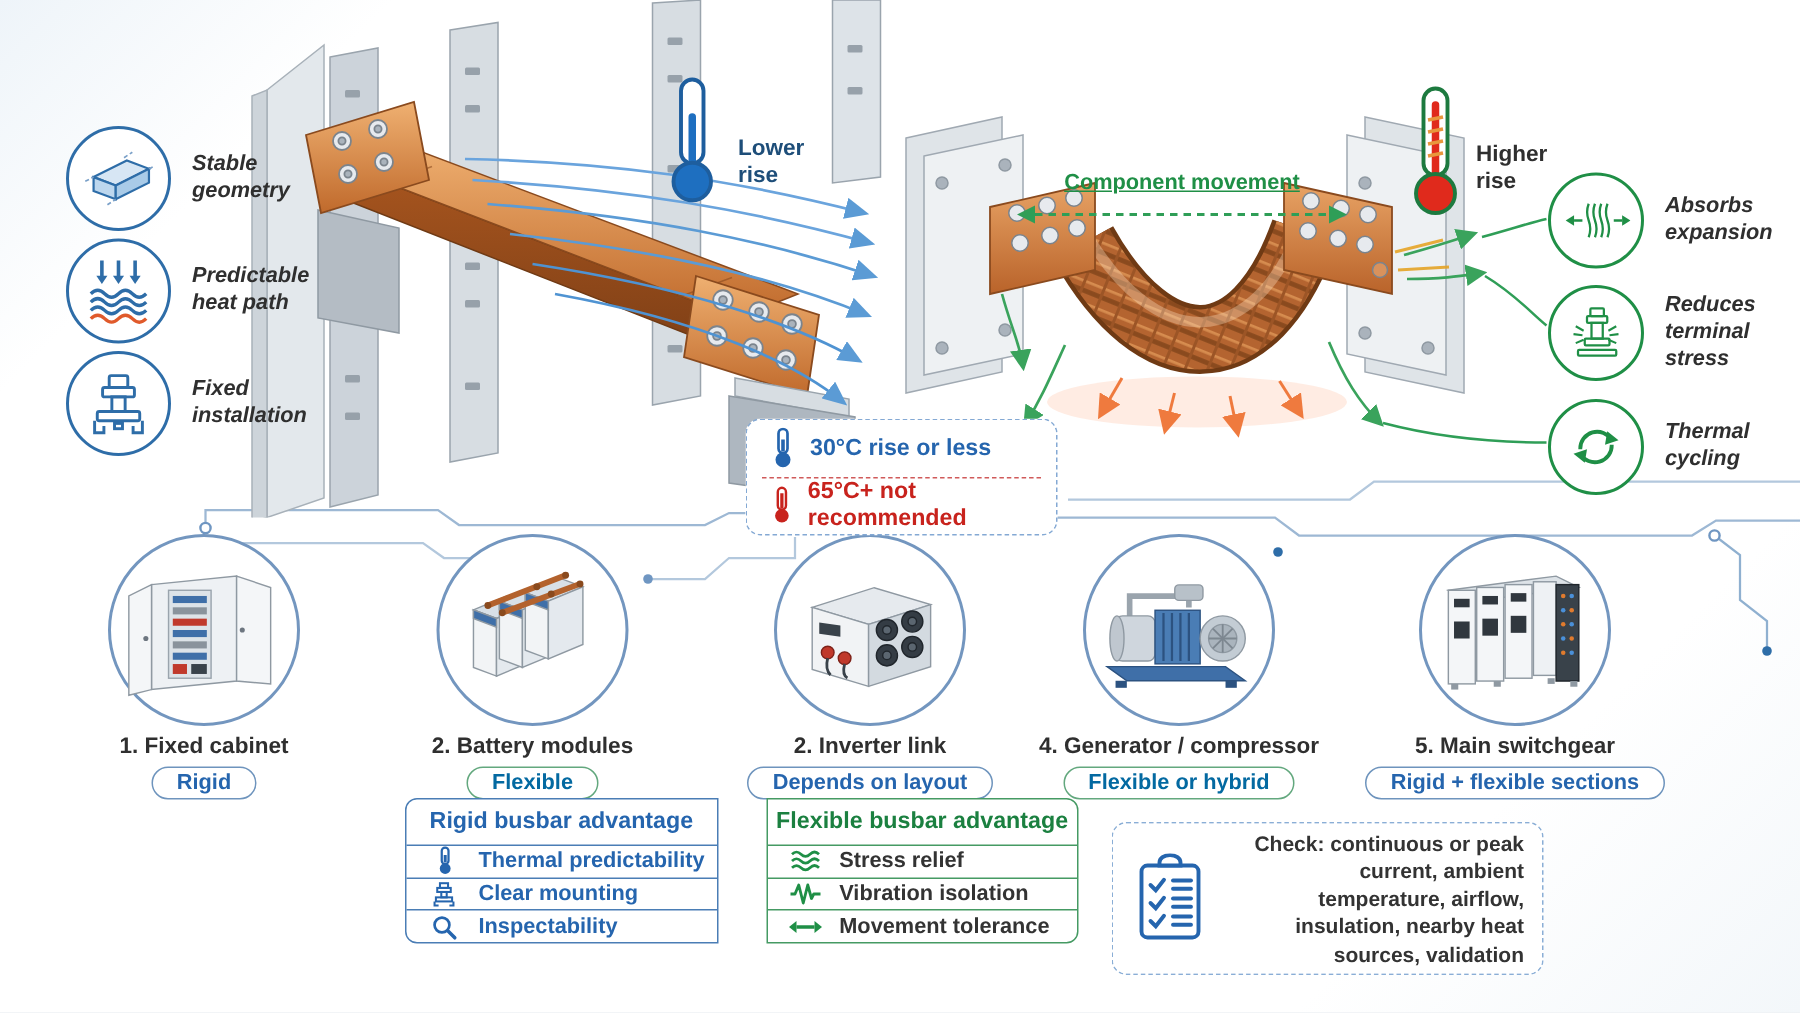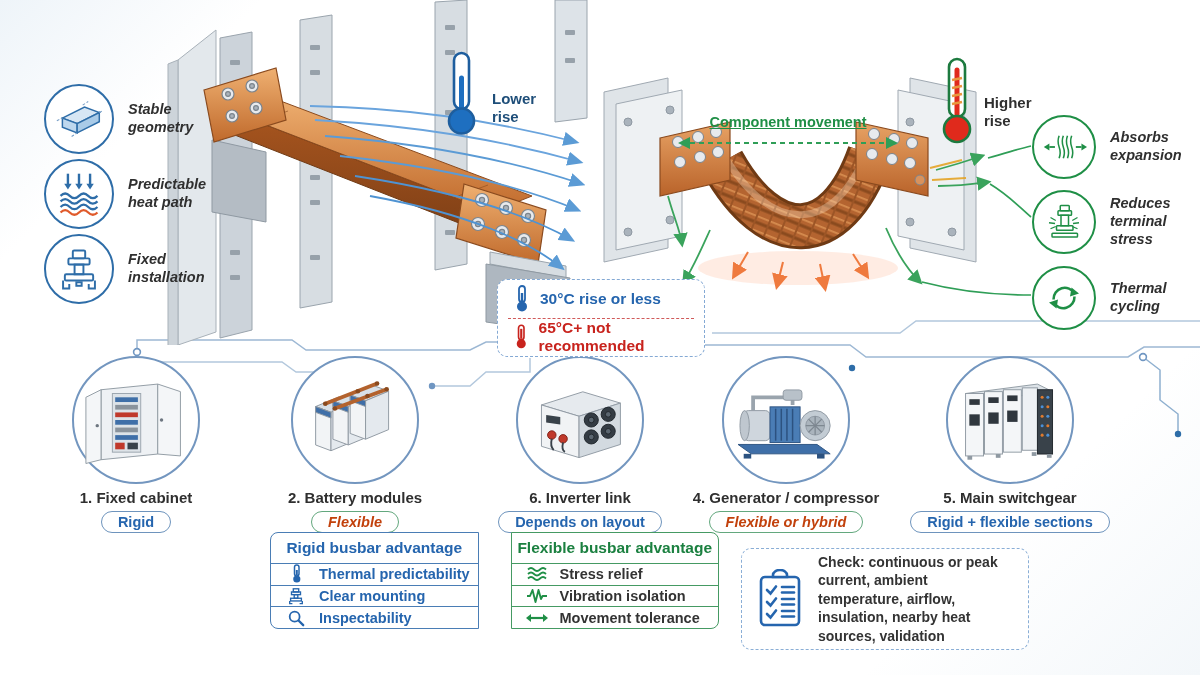--- a/index.html
+++ b/index.html
@@ -24,36 +24,36 @@
   .temp-divider{border-top:1.6px dashed #d05a5a;margin:0 10px;}
   
   #movement-label{left:688px;top:114px;width:200px;text-align:center;color:#1f8f46;font-weight:700;font-size:14.5px;z-index:5;text-decoration:underline;}
   
   .app-col{width:210px;top:356px;display:flex;flex-direction:column;align-items:center;z-index:4;}
   .app-circle{width:124px;height:124px;border-radius:50%;background:#fff;border:2px solid #7396bf;
     display:flex;align-items:center;justify-content:center;}
   .app-name{margin-top:5px;font-size:15px;font-weight:600;color:#2f2f2f;white-space:nowrap;}
   .badge{margin-top:5px;font-size:14.5px;font-weight:700;padding:2px 16px;border-radius:13px;background:#fff;white-space:nowrap;}
   .badge-blue{color:#2565ae;border:1.6px solid #6e94bd;}
-  .badge-green{color:#c2410c;border:1.6px solid #63a87e;font-style:italic;}
+  .badge-green{color:#0369a1;border:1.6px solid #63a87e;}
   
   #comparison-table{left:270px;top:532px;width:449px;height:97px;display:flex;z-index:4;gap:32px;}
   .tcol{flex:1;display:flex;flex-direction:column;background:#fff;}
   .tcol.left{border:1.7px solid #4a7db5;border-radius:8px 0 0 8px;border-right-width:.9px;}
   .tcol.right{border:1.7px solid #459a63;border-radius:0 8px 8px 0;border-left-width:.9px;}
   .thead{height:30px;display:flex;align-items:center;justify-content:center;font-size:15.5px;font-weight:700;}
   .tcol.left .thead{color:#2565ae;}
   .tcol.right .thead{color:#1b8040;}
   .trow{flex:1;display:flex;align-items:center;gap:12px;padding-left:14px;font-size:14.5px;font-weight:600;}
   .tcol.left .trow{border-top:1.2px solid #4a7db5;color:#2565ae;}
   .tcol.right .trow{border-top:1.2px solid #459a63;color:#333;align-items:center;}
   .ticon{width:22px;height:20px;flex:0 0 22px;display:flex;align-items:center;justify-content:center;}
   
   #checklist-box{left:741px;top:548px;width:288px;height:102px;background:#fff;border:1.6px dashed #8aaed6;
-    border-radius:10px;display:flex;align-items:center;gap:14px;padding:0 12px 0 14px;box-sizing:border-box;z-index:4;}
+    border-radius:10px;display:flex;align-items:center;gap:14px;padding:0 12px 0 14px;box-sizing:border-box;z-index:4;text-align:right;}
   #checklist-text{font-size:14px;line-height:1.32;color:#333;font-weight:600;}
 </style>
 </head>
 <body>
 
 <div id="canvas">
 
   <svg class="abs" style="left:0;top:0;z-index:1;" width="1200" height="675" viewBox="0 0 1200 675">
     <g fill="none" stroke="#9db8d4" stroke-width="1.5">
       <polyline points="137,352 137,340 292,340 306,350 430,350 470,350 486,342 497,342"></polyline>
@@ -502,21 +502,21 @@
             <circle cx="85" cy="44" r="7.5" fill="#343c44"></circle>
           <circle cx="67" cy="68" r="7.5" fill="#343c44"></circle>
             <circle cx="85" cy="62" r="7.5" fill="#343c44"></circle>
           <circle cx="67" cy="50" r="3" fill="#5b6670"></circle>
             <circle cx="85" cy="44" r="3" fill="#5b6670"></circle>
           <circle cx="67" cy="68" r="3" fill="#5b6670"></circle>
             <circle cx="85" cy="62" r="3" fill="#5b6670"></circle>
         </g>
       </svg>
     </div>
-    <div class="app-name">6. Inverter link</div>
+    <div class="app-name">2. Inverter link</div>
     <div class="badge badge-blue">Depends on layout</div>
   </div>
 
   <div class="abs app-col" style="left:681px;">
     <div class="app-circle">
       <svg width="104" height="94" viewBox="0 0 110 100">
         <path d="M20,40 V26 H62 V34" stroke="#9aa4ad" stroke-width="4" fill="none"></path>
         <rect x="52" y="18" width="20" height="11" rx="3" fill="#b8c1c9" stroke="#8f99a2"></rect>
         <rect x="10" y="40" width="28" height="32" rx="5" fill="#cfd6dd" stroke="#8f99a2"></rect>
         <ellipse cx="11" cy="56" rx="5" ry="16" fill="#bfc7cf" stroke="#8f99a2"></ellipse>

